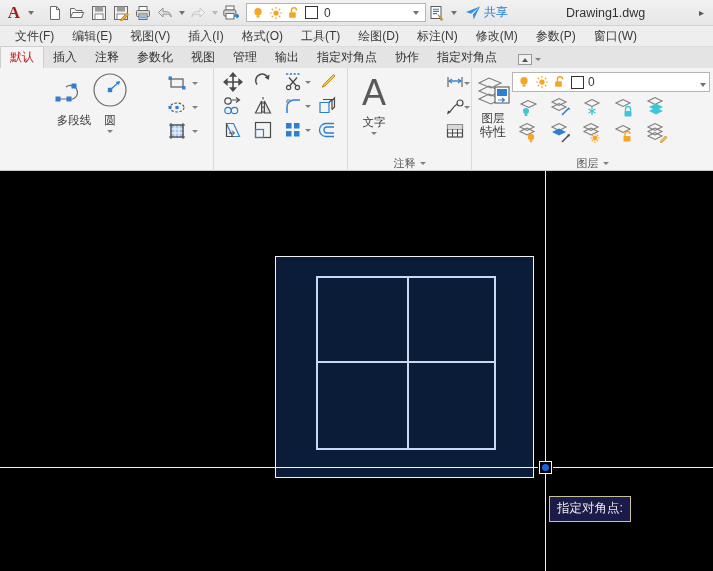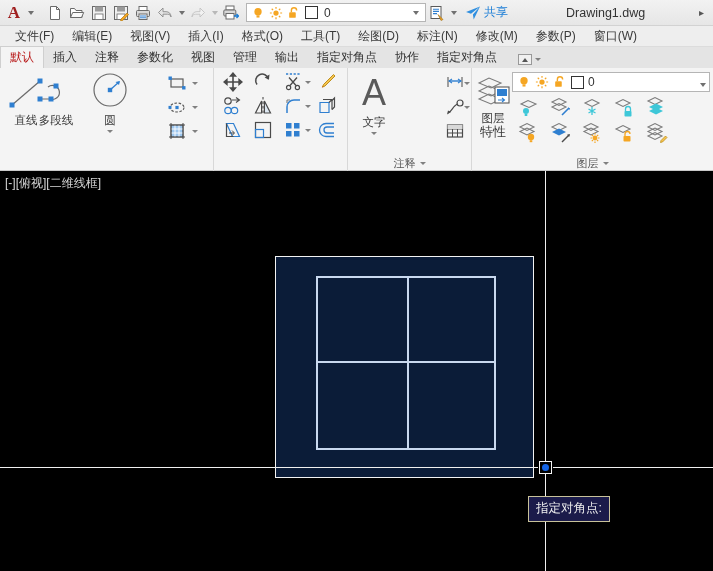--- a/index.html
+++ b/index.html
@@ -273,32 +273,22 @@
         </span>
       <span class="caret-sm"></span>
     </div>
   </div>
 
   <div class="ribbon">
 
     <div class="panel" style="width:213px">
       <div class="panel-body">
 
-        <div class="bigbtn" style="left:2px; top:4px;">
-          <div class="gl">
-            <svg width="40" height="36" viewBox="0 0 40 36">
-                <line x1="6" y1="30" x2="34" y2="6" stroke="#6a6a6a" stroke-width="1.2"></line>
-                <rect x="3.5" y="27.5" width="5" height="5" fill="#2f7fd0"></rect>
-                <rect x="31.5" y="3.5" width="5" height="5" fill="#2f7fd0"></rect>
-              </svg>
-          </div>
-          <div class="lb">直线</div>
-        </div>
-
-        <div class="bigbtn" style="left:32px; top:4px;">
+
+        <div class="bigbtn" style="left:50px; top:4px;">
           <div class="gl">
             <svg width="44" height="36" viewBox="0 0 44 36">
                 <path d="M6 24h10a7 7 0 10-2-12" fill="none" stroke="#6a6a6a" stroke-width="1.2"></path>
                 <rect x="3.5" y="21.5" width="5" height="5" fill="#2f7fd0"></rect>
                 <rect x="14.5" y="21.5" width="5" height="5" fill="#2f7fd0"></rect>
                 <rect x="19.5" y="8.5" width="5" height="5" fill="#2f7fd0"></rect>
               </svg>
           </div>
           <div class="lb">多段线</div>
         </div>
@@ -644,36 +634,35 @@
       </div>
       <div class="panel-title">
         <span>图层</span>
         <span class="caret-sm"></span>
       </div>
     </div>
   </div>
 
   <div class="canvas">
 
-    <div class="vplabel">[-][俯视][二维线框]</div>
 
     <div class="selrect" style="left:275px; top:85px; width:259px; height:222px;"></div>
 
     <div class="geom-line" style="left:316px; top:105px; width:180px; height:2px;"></div>
     <div class="geom-line" style="left:316px; top:277px; width:180px; height:2px;"></div>
     <div class="geom-line" style="left:316px; top:105px; width:2px;  height:174px;"></div>
     <div class="geom-line" style="left:494px; top:105px; width:2px;  height:174px;"></div>
     <div class="geom-line" style="left:407px; top:105px; width:2px;  height:174px;"></div>
     <div class="geom-line" style="left:316px; top:190px; width:180px; height:2px;"></div>
 
     <div class="crosshair-v" style="left:545px; top:0px;   height:290px;"></div>
     <div class="crosshair-v" style="left:545px; top:303px; height:97px;"></div>
     <div class="crosshair-h" style="left:0px;   top:296px; width:538px;"></div>
     <div class="crosshair-h" style="left:553px; top:296px; width:160px;"></div>
 
     <div class="pickbox" style="left:539px; top:290px;">
       <span class="pickdot"></span>
     </div>
 
-    <div class="tooltip" style="left:528px; top:325px;">指定对角点:</div>
+    <div class="tooltip" style="left:549px; top:325px;">指定对角点:</div>
   </div>
 
 </div>
 
 </body></html>

